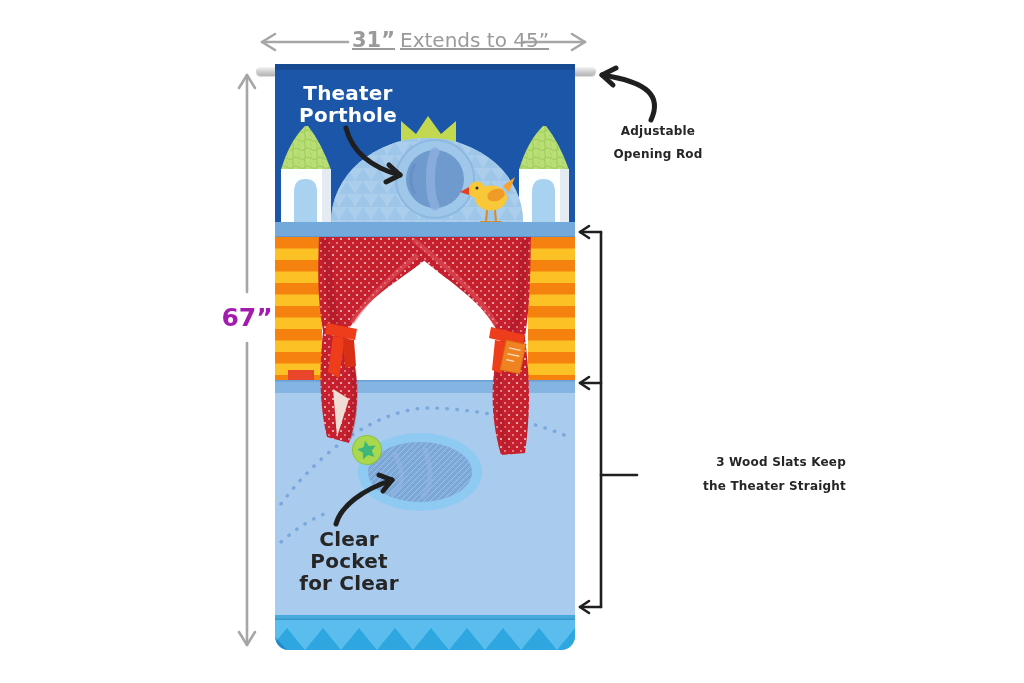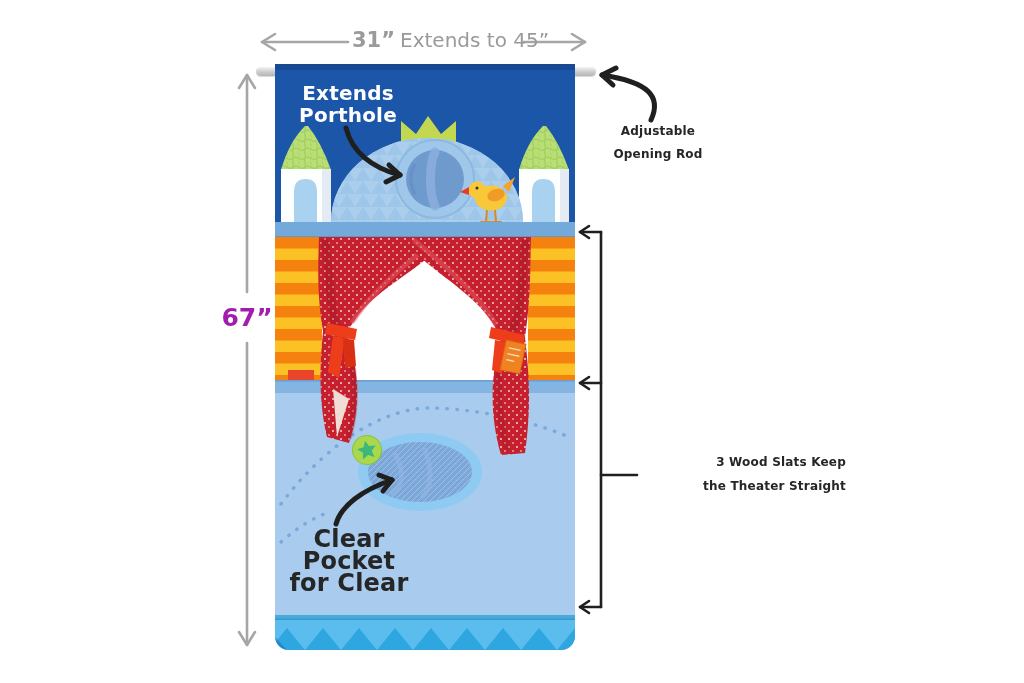--- a/index.html
+++ b/index.html
@@ -5,28 +5,28 @@
   html,body{margin:0;padding:0;}
   #stage{
     position:relative;width:1024px;height:683px;background:#ffffff;
     font-family:"DejaVu Sans","Liberation Sans",sans-serif;overflow:hidden;
   }
   .abs{position:absolute;}
   
   .callout{color:#262626;font-weight:600;text-align:center;line-height:22.5px;font-size:12px;letter-spacing:.2px;}
   .callout.white{color:#ffffff;}
   .dim{color:#a21caf;font-weight:700;}
-  #width-label{left:352px;top:28px;width:176px;text-align:center;font-size:20px;color:#9a9a9a;white-space:nowrap;}
+  #width-label{left:352px;top:28px;width:176px;text-align:center;font-size:20px;color:#9a9a9a;white-space:nowrap;text-decoration:underline;}
   #width-label .b{font-weight:700;font-size:21px;}
   #width-label .r{font-weight:500;margin-left:5px;}
   #height-label{left:216px;top:303px;width:62px;text-align:center;font-size:25px;}
   #porthole-label{left:296px;top:82px;width:104px;font-size:20px;line-height:22px;}
   #tension-label{left:592px;top:120px;width:132px;}
   #slats-label{left:646px;top:451px;width:200px;text-align:right;line-height:23.5px;}
-  #pocket-label{left:288px;top:528px;width:122px;font-size:24px;line-height:22px;}
+  #pocket-label{left:288px;top:528px;width:122px;font-size:20px;line-height:22px;}
   
   #rod{left:256px;top:67px;width:340px;height:9px;border-radius:5px;
        background:linear-gradient(#f4f4f4,#c9c9c9 60%,#b5b5b5);box-shadow:0 1px 1px rgba(0,0,0,.15);}
   #theater{left:275px;top:64px;width:300px;height:586px;}
   #backdrop{left:0;top:0;}
   #bar1{left:0;top:158px;width:300px;height:15px;background:#74aadb;border-bottom:1px solid #5f97cc;box-sizing:border-box;}
   #lower-panel{left:0;top:328px;}
   #bottom-band{left:0;top:551px;width:300px;height:35px;border-radius:0 0 14px 14px;overflow:hidden;}
   #curtain-zone{left:0;top:173px;overflow:visible;z-index:3;}
   svg{display:block;}
@@ -228,21 +228,21 @@
 
   <div id="width-label" class="abs dim" style="z-index:5;">
     <span class="b">31”</span><span class="r">Extends to 45”</span>
   </div>
 
   <div id="height-label" class="abs dim" style="z-index:5;">
     <span>67”</span>
   </div>
 
   <div id="porthole-label" class="abs callout white" style="z-index:5;">
-    <div>Extends</div>
+    <div>Theater</div>
     <div>Porthole</div>
   </div>
 
   <div id="tension-label" class="abs callout" style="z-index:5;">
     <div>Adjustable</div>
     <div>Opening Rod</div>
   </div>
 
   <div id="slats-label" class="abs callout" style="z-index:5;">
     <div>3 Wood Slats Keep</div>

